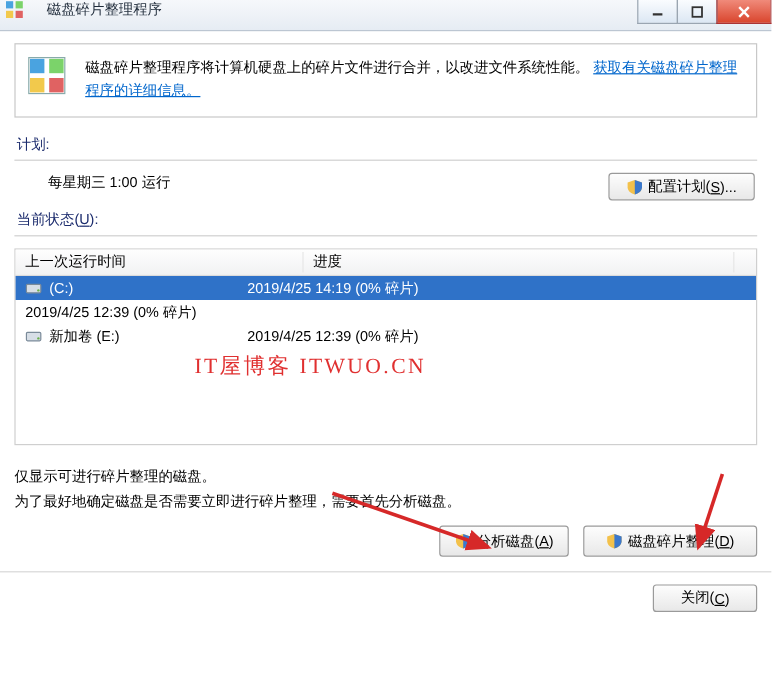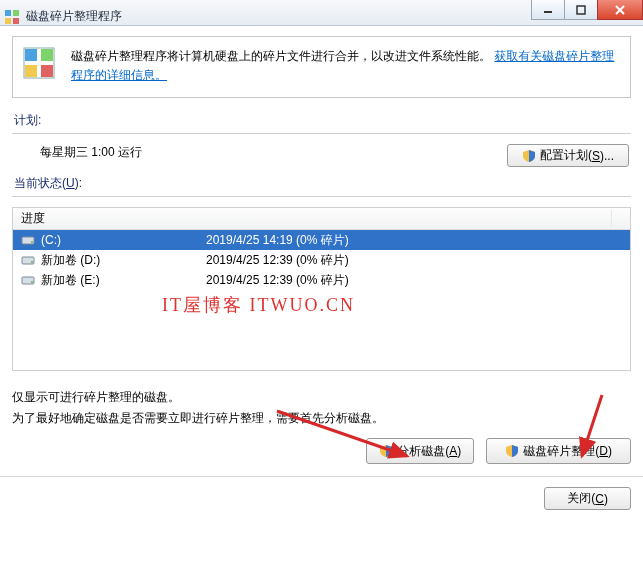--- a/index.html
+++ b/index.html
@@ -1,18 +1,18 @@
 <!DOCTYPE html>
 <html><head>
 <meta charset="utf-8">
 <style>
   * { box-sizing: border-box; font-family: "Microsoft YaHei", "Segoe UI", Tahoma, sans-serif; }
   body { margin: 0; padding: 0; background: #fff; width: 643px; height: 568px; overflow: hidden; font-size: 12px; color: #000; }
 
-  .titlebar { height: 26px; background: linear-gradient(#f6f8fb,#e6ecf3); border-bottom: 1px solid #bcc6d2; display: flex; align-items: flex-end; padding: 0 4px; position: relative; }
+  .titlebar { height: 26px; background: linear-gradient(#f6f8fb,#e6ecf3); border-bottom: 1px solid #bcc6d2; display: flex; align-items: flex-start; padding: 0 4px; position: relative; gap: 13px; }
   .titlebar .app-icon { width: 16px; height: 16px; margin-right: 6px; display: inline-flex; }
   .titlebar .title { color: #1f2b3a; }
   .winbtns { position: absolute; right: 0; top: 0; display: flex; height: 20px; }
   .winbtn { width: 34px; height: 20px; display: flex; align-items: center; justify-content: center; border: 1px solid #9aa5b1; border-top: none; background: linear-gradient(#fafcff,#dce7f3); margin-left: -1px; }
   .winbtn.close { width: 46px; background: linear-gradient(#f08a7a,#d9452d); border-color: #a33; }
   .winbtn svg { display: block; }
 
   .content { padding: 10px 12px 12px 12px; }
 
   .info-box { border: 1px solid #c8c8c8; background: #fff; padding: 10px 10px 12px 10px; display: flex; gap: 16px; line-height: 1.6; }
@@ -126,43 +126,37 @@
     <div class="watermark">IT屋博客  ITWUO.CN</div>
   </div>
 
   <div class="section-label">
     <span>当前状态(</span><span style="text-decoration:underline">U</span><span>):</span>
   </div>
   <div class="hr"></div>
 
   <div class="list-wrap">
     <div class="list-head">
+      <div class="col-last">上一次运行时间</div>
       <div class="col-prog">进度</div>
       <div class="col-sb"></div>
     </div>
     <div class="list-body" id="list-body">
         <div class="row sel">
           <div class="c col-disk" style="display: flex; align-items: center;">
             <span class="disk-icon"><svg viewBox="0 0 14 12">
                 <rect x="1" y="3" width="12" height="7" rx="1" fill="#d7dee6" stroke="#7a8a99"></rect>
                 <circle cx="11" cy="8" r="1" fill="#6ab04c"></circle>
               </svg></span>
             <span>(C:)</span>
           </div>
           <div class="c col-last">2019/4/25 14:19 (0% 碎片)</div>
           <div class="c col-prog"></div>
         </div>
         <div class="row">
-          <div class="c col-disk" style="display: flex; align-items: center;">
-            <span class="disk-icon"><svg viewBox="0 0 14 12">
-                <rect x="1" y="3" width="12" height="7" rx="1" fill="#d7dee6" stroke="#7a8a99"></rect>
-                <circle cx="11" cy="8" r="1" fill="#6ab04c"></circle>
-              </svg></span>
-            <span>新加卷 (D:)</span>
-          </div>
           <div class="c col-last">2019/4/25 12:39 (0% 碎片)</div>
           <div class="c col-prog"></div>
         </div>
         <div class="row">
           <div class="c col-disk" style="display: flex; align-items: center;">
             <span class="disk-icon"><svg viewBox="0 0 14 12">
                 <rect x="1" y="3" width="12" height="7" rx="1" fill="#d7dee6" stroke="#7a8a99"></rect>
                 <circle cx="11" cy="8" r="1" fill="#6ab04c"></circle>
               </svg></span>
             <span>新加卷 (E:)</span>

